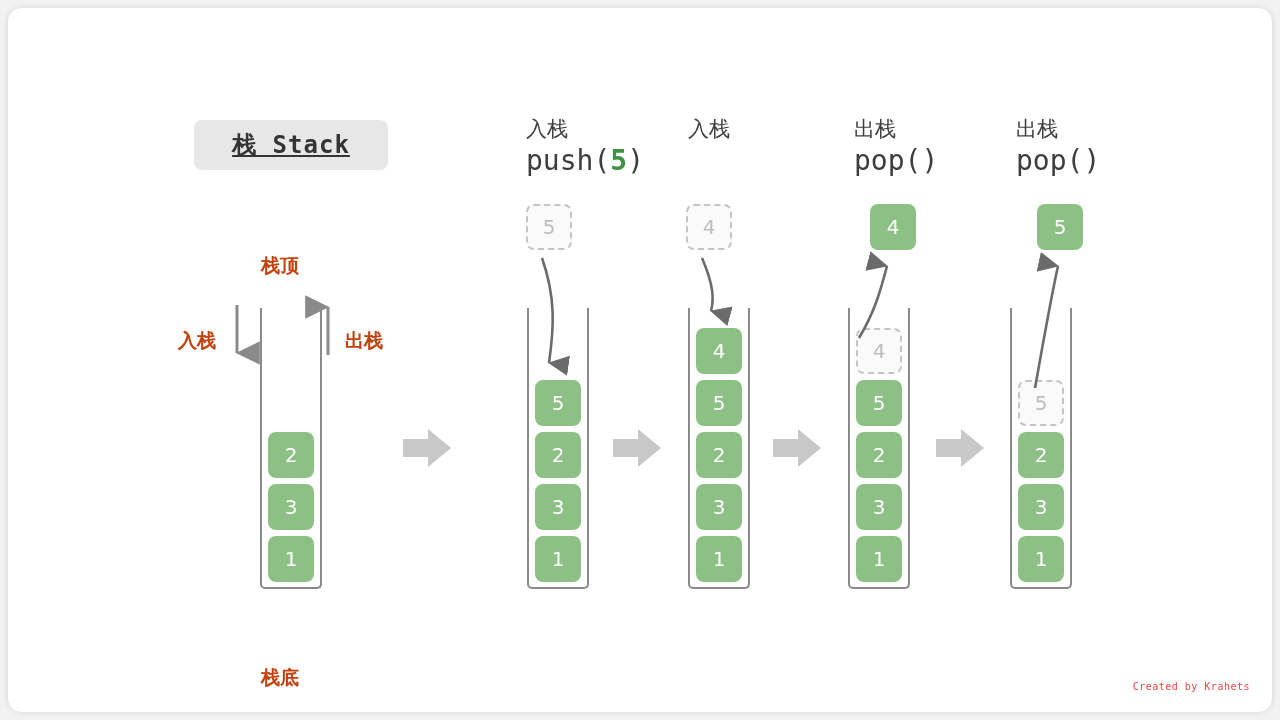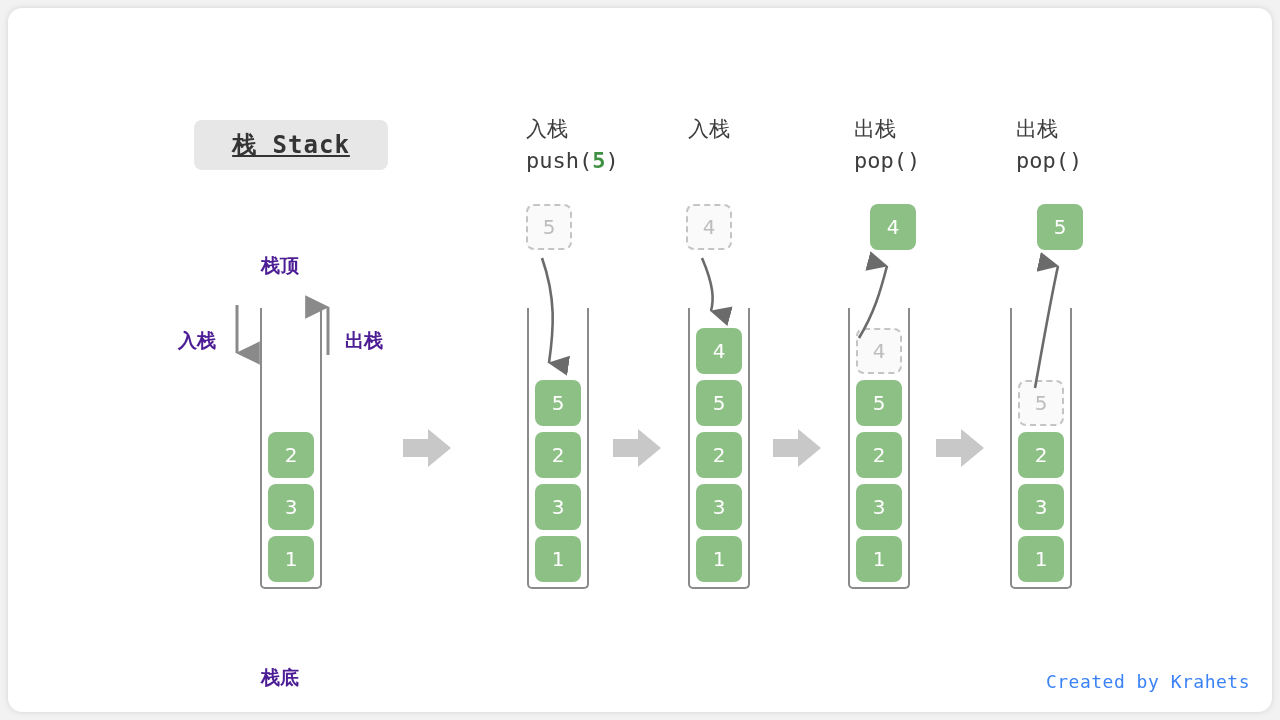--- a/index.html
+++ b/index.html
@@ -36,21 +36,21 @@
     color: #343434;
     letter-spacing: 1px;
     text-decoration: underline;
   }
 
   
   .cn-label {
     font-family: "DejaVu Sans", sans-serif;
     font-weight: bold;
     font-size: 19px;
-    color: #4c1d95;
+    color: #c2410c;
     white-space: nowrap;
   }
   #label-top  { left: 253px; top: 245px; }
   #label-bottom { left: 253px; top: 614px; margin-top: 43px; }
   #label-push { left: 170px; top: 320px; }
   #label-pop  { left: 337px; top: 320px; }
 
   
   .col-header {
     width: 170px;
@@ -58,21 +58,21 @@
     white-space: nowrap;
   }
   .col-header .cn {
     font-family: "DejaVu Sans", sans-serif;
     font-size: 21px;
     color: #3d3d3d;
     line-height: 30px;
   }
   .col-header .code {
     font-family: "DejaVu Sans Mono", monospace;
-    font-size: 22px;
+    font-size: 28px;
     color: #3d3d3d;
     line-height: 34px;
   }
   .col-header .code .num { color: #3f9142; font-weight: bold; }
 
   
   .stack-box {
     border-left: 2px solid #8a8a8a;
     border-right: 2px solid #8a8a8a;
     border-bottom: 2px solid #8a8a8a;
@@ -103,22 +103,22 @@
     border: 2px dashed #c4c4c4;
   }
 
   svg { overflow: visible; }
   #overlay { left:0; top:0; width:1264px; height:704px; pointer-events:none; }
 
   
   #credit {
     right: 22px; bottom: 20px;
     font-family: "DejaVu Sans Mono", monospace;
-    font-size: 18px;
-    color: #3b82f6;
+    font-size: 10px;
+    color: #ef4444;
     letter-spacing: 0.5px;
   }
 </style>
 </head>
 <body>
 
 <div id="canvas">
 
   <div id="title-chip" class="abs">
     <span>栈 Stack</span>

